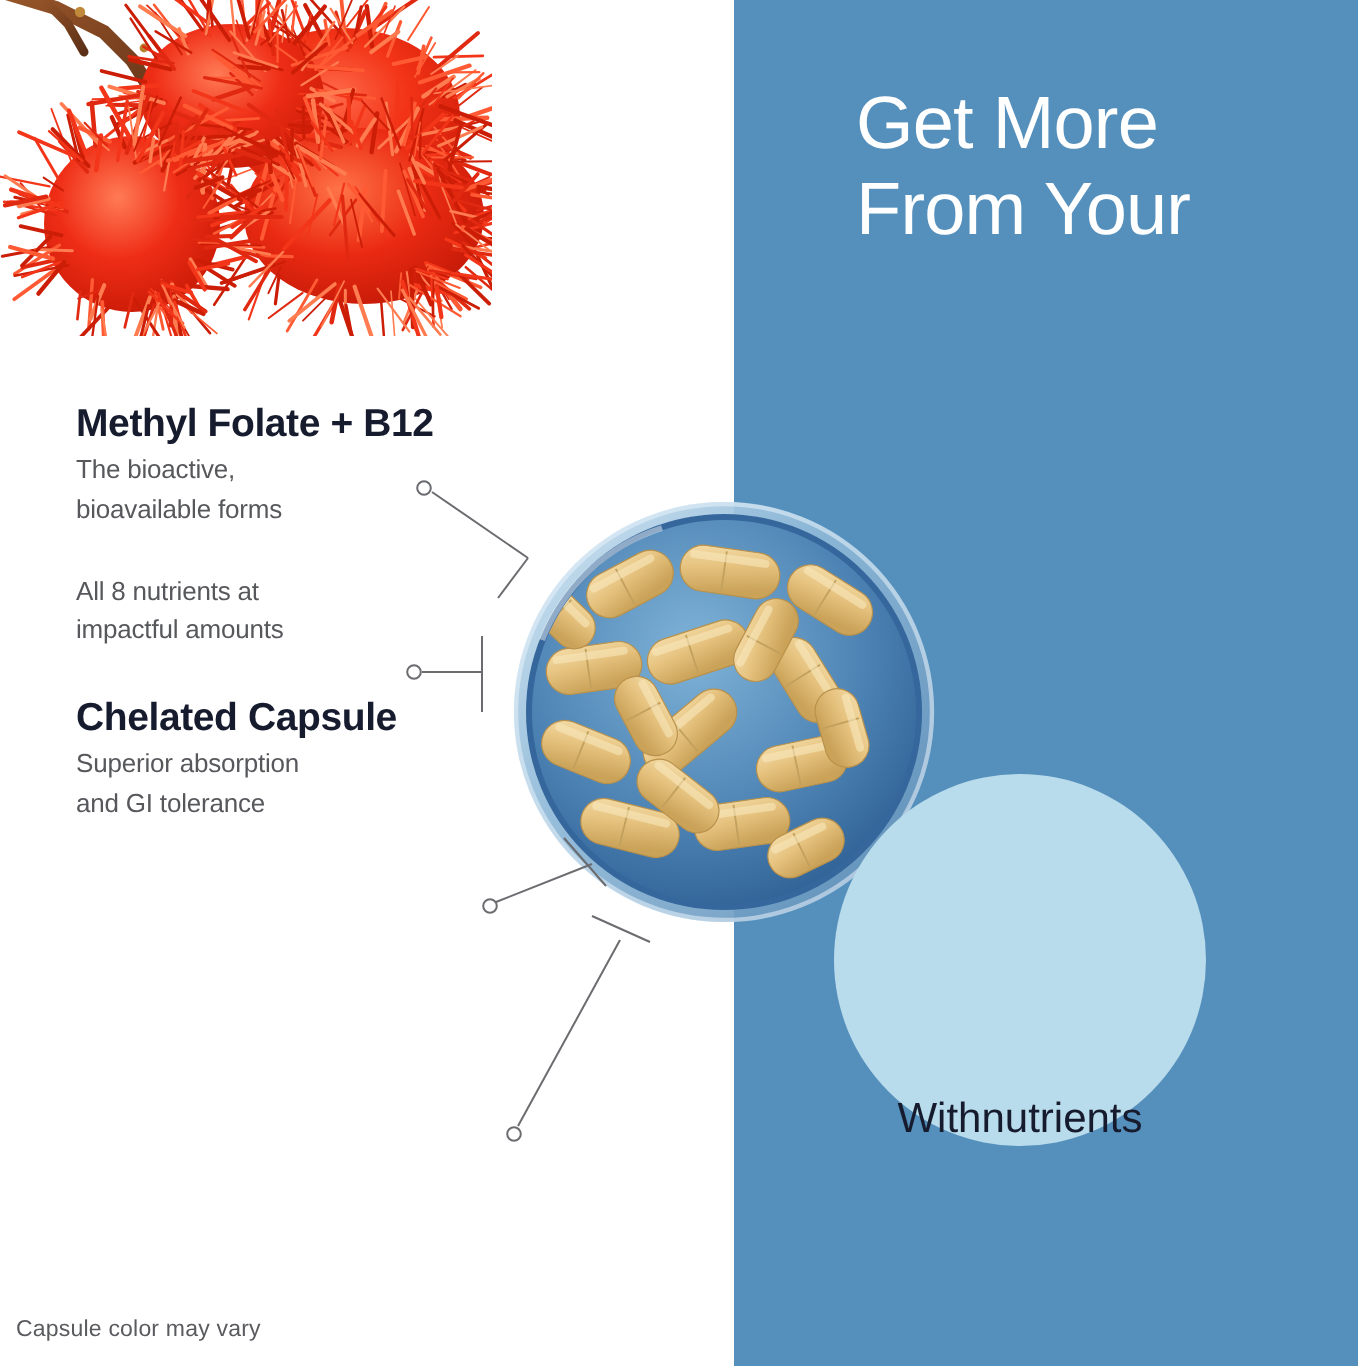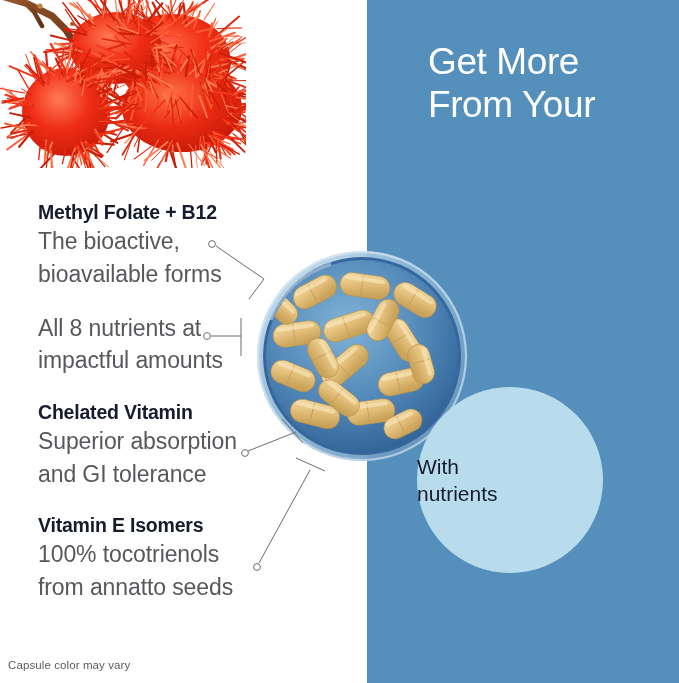--- a/index.html
+++ b/index.html
@@ -34,33 +34,33 @@
   .headline .l3 { font-size:38px; font-weight:700; display:block; margin-top:2px; }
 
   
   .features { position:absolute; left:25px; top:200px; width:250px; }
   .feature { margin-bottom:24px;margin-left:13px; }
   .feature .f-title {
     font-size:19.5px; font-weight:700; color:#161b2e;
     letter-spacing:-0.2px; line-height:1.25;
   }
   .feature .f-desc {
-    font-size:23px; font-weight:300; color:#57585c;
+    font-size:13px; font-weight:300; color:#57585c;
     line-height:1.32; margin-top:2px; letter-spacing:-0.1px;
   }
 
   
   .bowl { position:absolute; left:253px; top:248px; width:218px; height:216px; }
 
   
   .badge {
     position:absolute; left:417px; top:387px; width:186px; height:186px;
     border-radius:50%; background:#b9dcec;
-    display:flex; flex-direction:column;
-    align-items:flex-start; justify-content:center;
+    display:flex; 
+    align-items:flex-end; justify-content:center;
     color:#161b2e; line-height:1.3; z-index:6;
   }
   .badge .b1, .badge .b3 { font-size:21px; font-weight:400; }
   .badge .b2 { font-size:22px; font-weight:700; }
 
   
   .connectors { position:absolute; left:0; top:0; width:679px; height:683px; z-index:5; pointer-events:none; }
 
   
   .footer {
@@ -691,30 +691,25 @@
       <div class="f-desc">The bioactive,</div>
       <div class="f-desc">bioavailable forms</div>
     </div>
 
     <div class="feature">
       <div class="f-desc">All 8 nutrients at</div>
       <div class="f-desc">impactful amounts</div>
     </div>
 
     <div class="feature">
-      <div class="f-title">Chelated Vitamin</div>
+      <div class="f-title">Chelated Capsule</div>
       <div class="f-desc">Superior absorption</div>
       <div class="f-desc">and GI tolerance</div>
     </div>
 
-    <div class="feature">
-      <div class="f-title">Vitamin E Isomers</div>
-      <div class="f-desc">100% tocotrienols</div>
-      <div class="f-desc">from annatto seeds</div>
-    </div>
 
   </div>
 
   <svg class="bowl" viewBox="0 0 218 216">
     <defs>
       <radialGradient id="bowlg" cx="42%" cy="34%" r="72%">
         <stop offset="0%" stop-color="#7fb3d8"></stop>
         <stop offset="62%" stop-color="#4d83b4"></stop>
         <stop offset="100%" stop-color="#2e5f93"></stop>
       </radialGradient>

